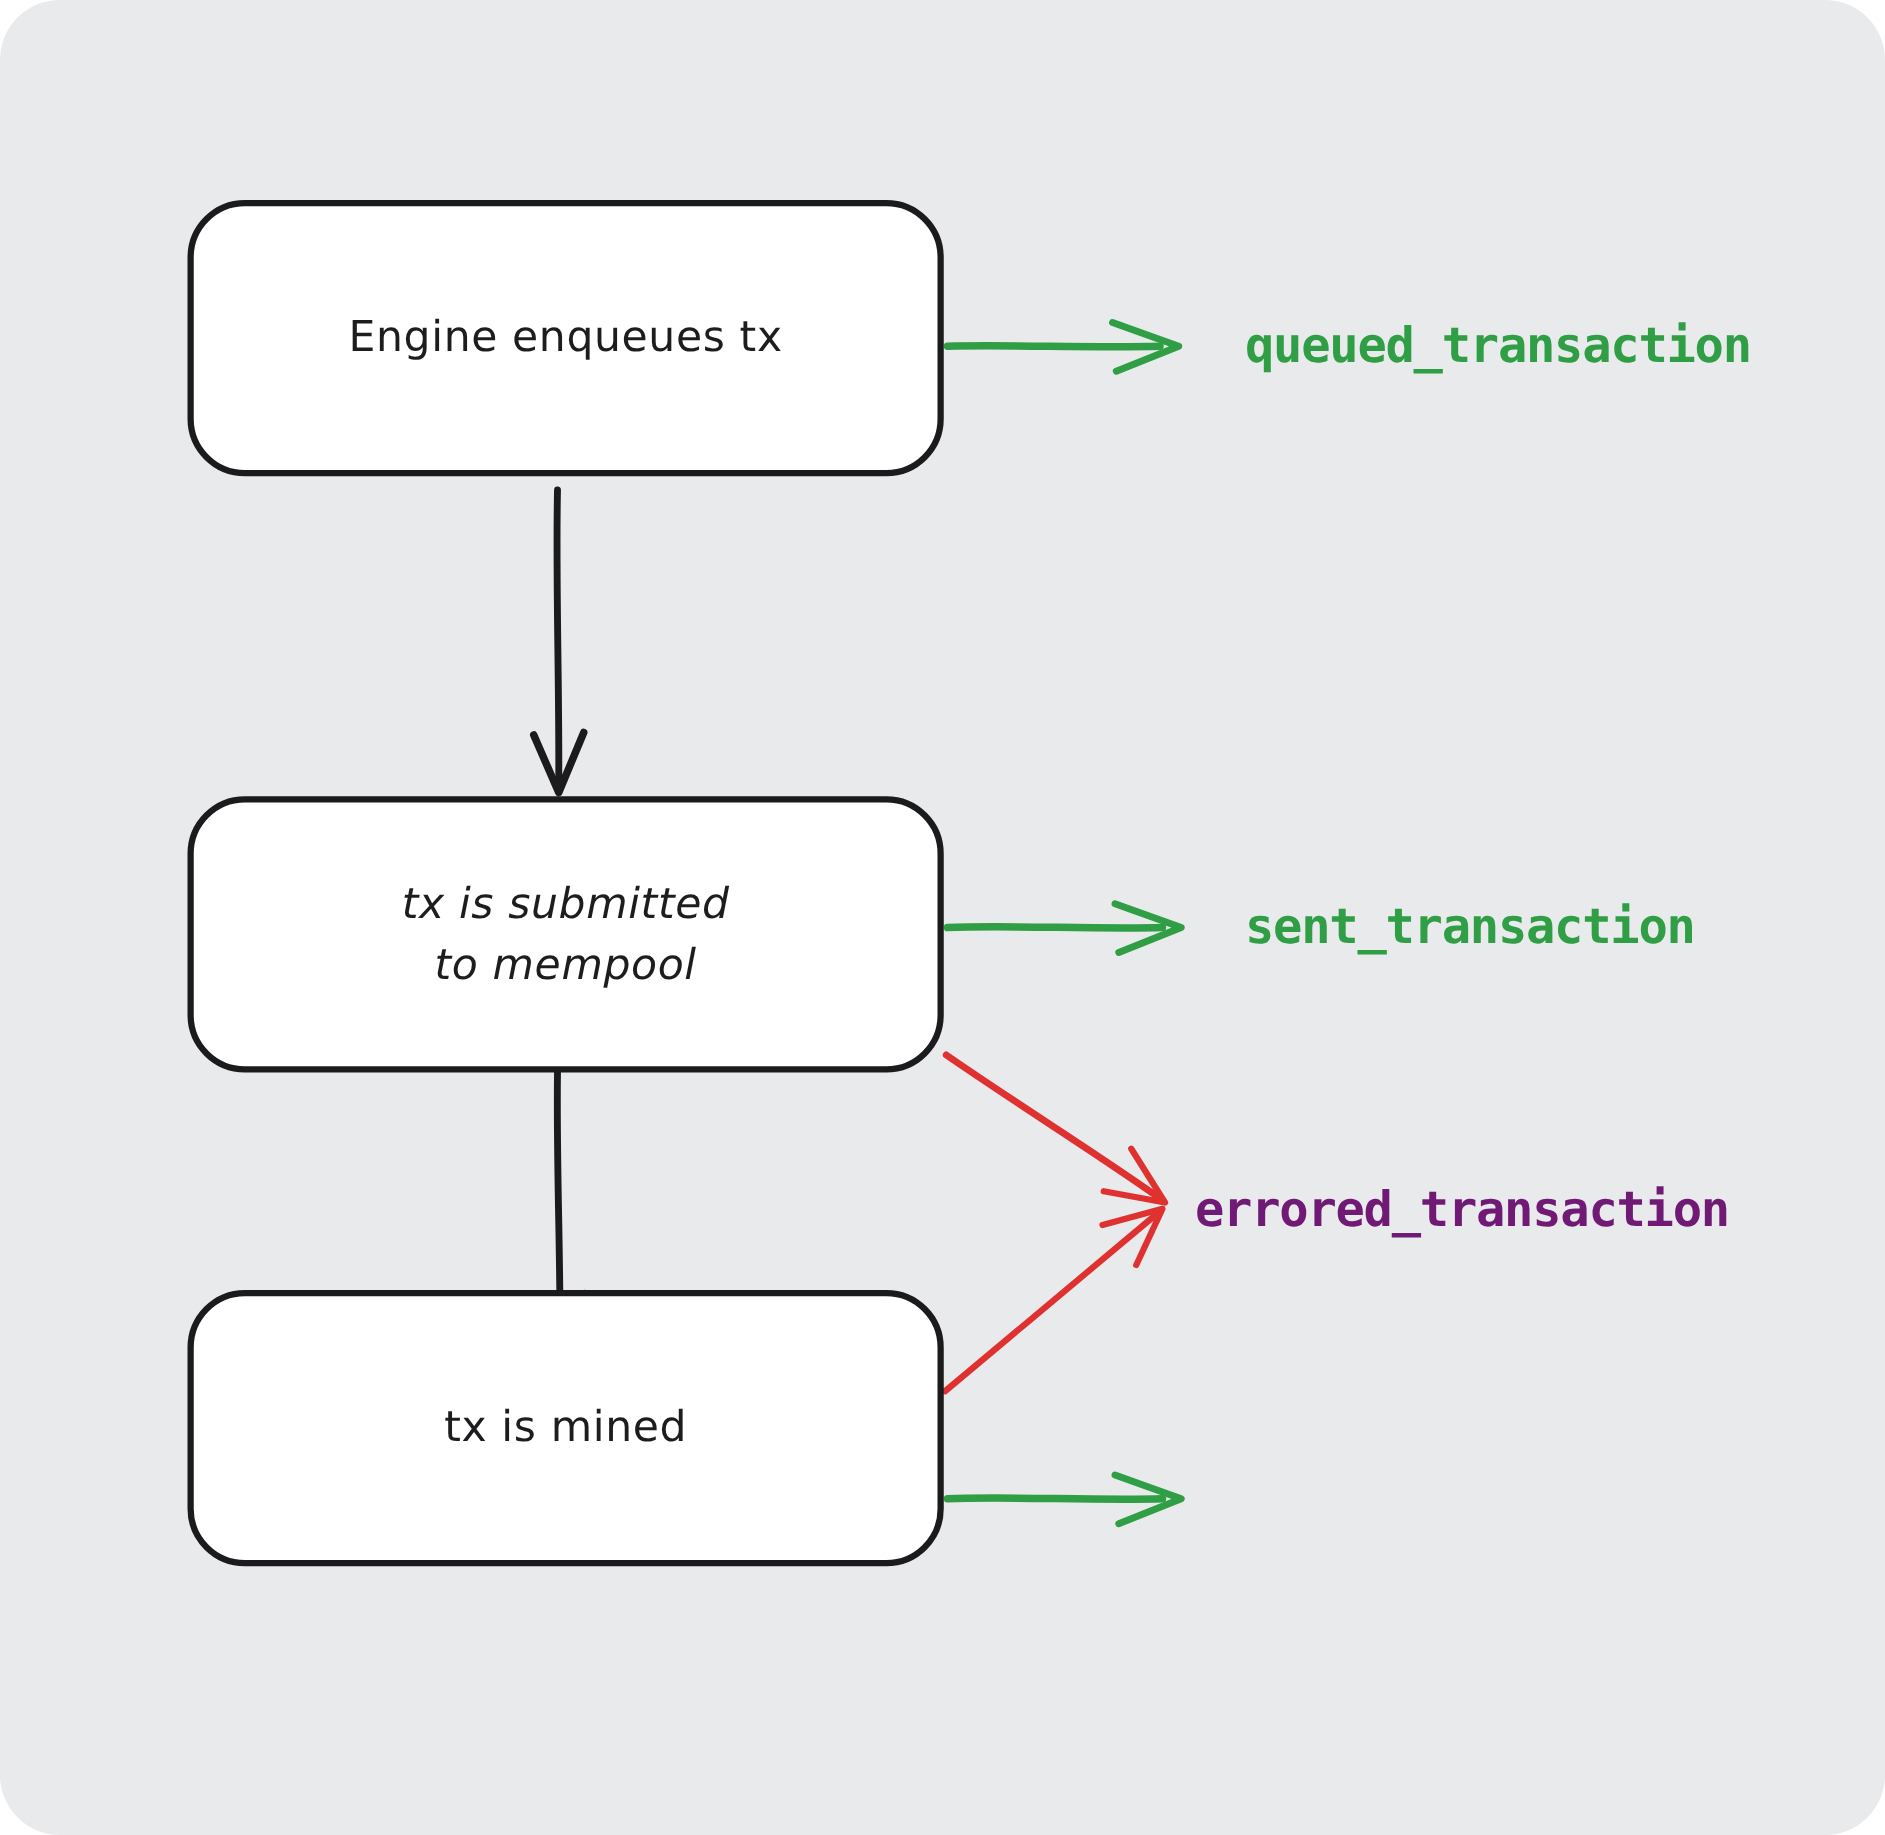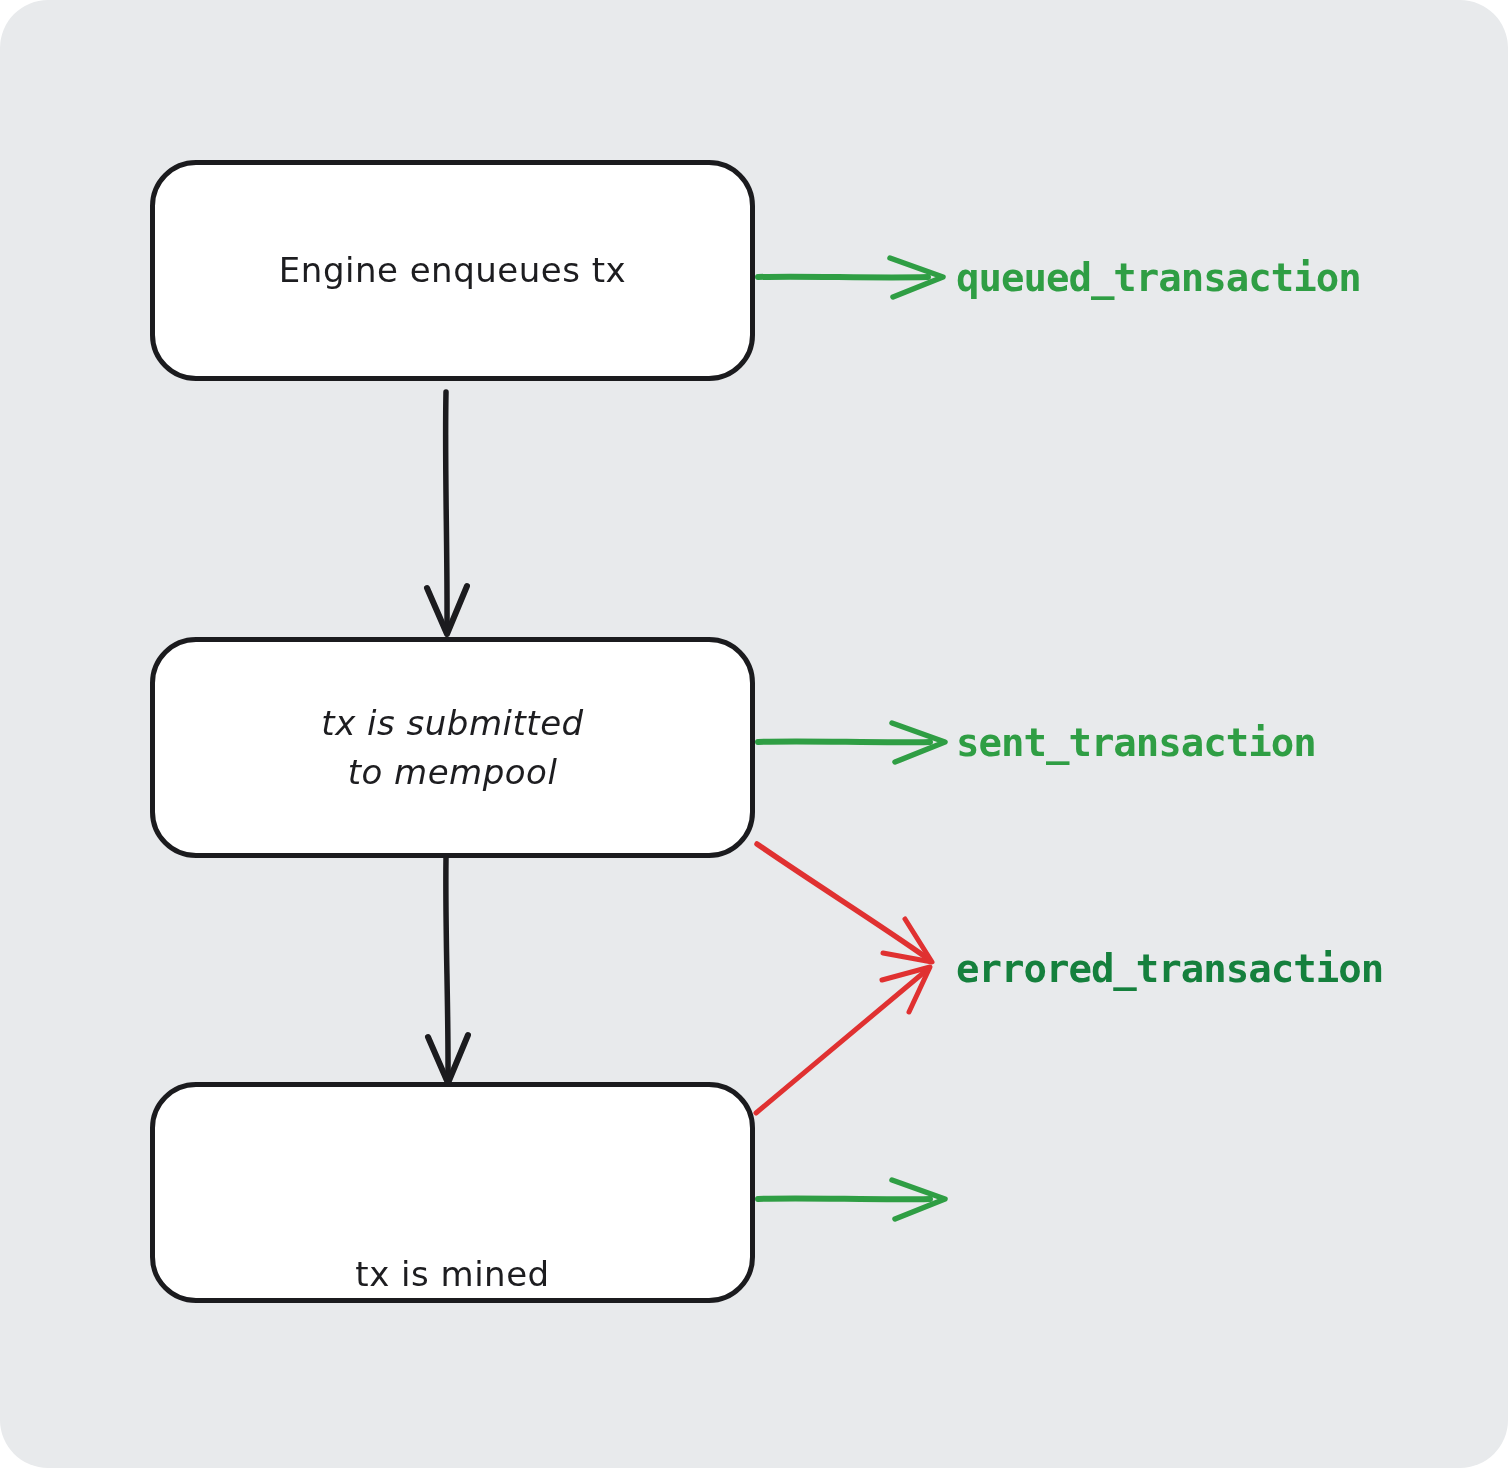--- a/index.html
+++ b/index.html
@@ -45,33 +45,33 @@
     text-align: center;
     color: #1d1d20;
     font-size: 34px;
     line-height: 1.42;
     letter-spacing: 0.5px;
     white-space: pre-line;
     font-family: "DejaVu Sans", "Liberation Sans", sans-serif;
   }
   .node-1 { top: 160px; }
   .node-2 { top: 637px; font-style: italic; }
-  .node-3 { top: 1082px; align-items: flex-end; }
+  .node-3 { top: 1032px; }
   .event-label {
     position: absolute;
     left: 956px;
     transform: translateY(-50%);
     font-family: "DejaVu Sans Mono", "Liberation Mono", monospace;
     font-size: 39px;
     font-weight: 700;
     letter-spacing: -1px;
     white-space: nowrap;
   }
-  .event-success { color: #2f9e44; }
-  .event-error   { color: #15803d; }
+  .event-success { color: #2f9e44; margin-left: 40px; }
+  .event-error   { color: #701a75; }
   .lbl-queued  { top: 277px; }
   .lbl-sent    { top: 742px; text-align: center; }
   .lbl-errored { top: 968px; }
   .lbl-mined   { top: 1199px; }
 </style>
 </head>
 <body>
 
 <div class="stage">
   <div class="canvas">

